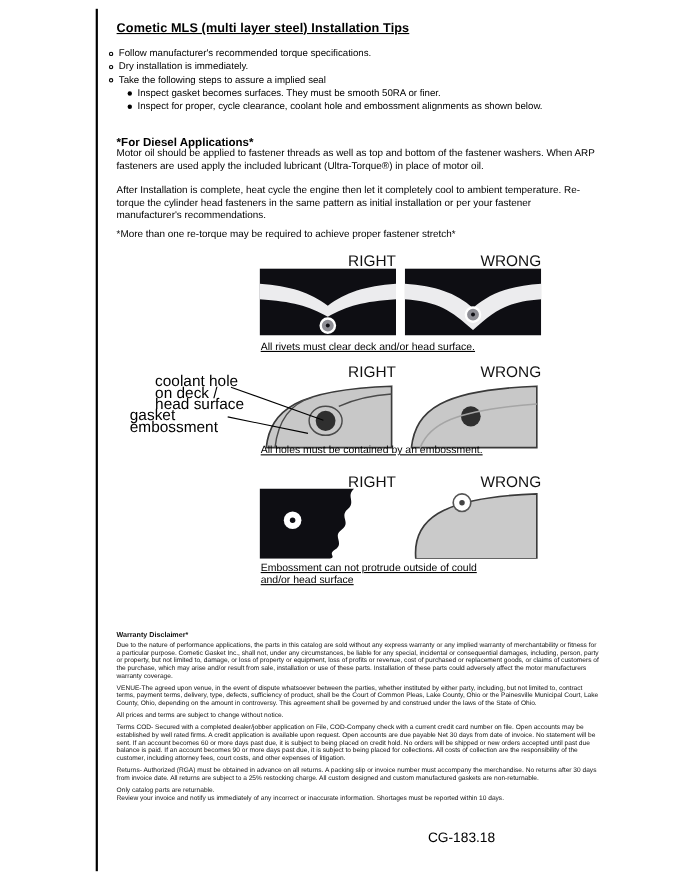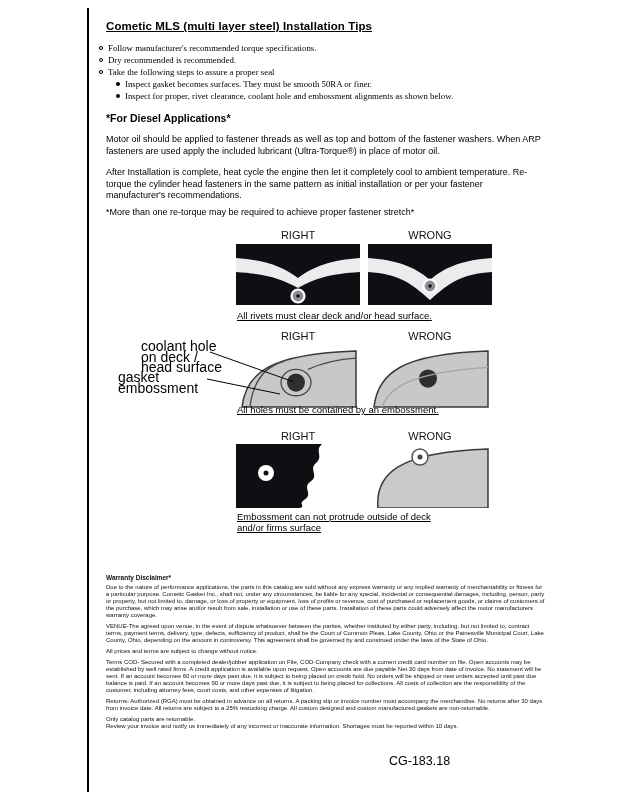--- a/index.html
+++ b/index.html
@@ -3,27 +3,27 @@
 <meta charset="utf-8">
 <style>
   * { box-sizing: border-box; }
   html, body { margin: 0; padding: 0; background: #ffffff; }
   .page {
     position: relative; width: 618px; height: 800px; background: #ffffff;
     font-family: "Liberation Sans", sans-serif; color: #000; overflow: hidden; padding-left: 33px;
   }
   .left-rule { position: absolute; left: 87px; top: 8px; width: 2px; height: 784px; background: #000; }
   .title { position: absolute; left: 106px; top: 20px; margin: 0; font-size: 11.5px; font-weight: bold; text-decoration: underline; letter-spacing: .1px; }
-  .b-line { position: absolute; left: 99px; display: flex; align-items: flex-start; font-size: 8.8px; line-height: 10px; width: 460px; font-family: Liberation Serif, serif; }
+  .b-line { position: absolute; left: 99px; display: flex; align-items: center; font-size: 8.8px; line-height: 10px; width: 460px; }
   .b-line.sub { left: 116px; }
   .o-mark { flex: 0 0 auto; width: 4px; height: 4px; border: 1px solid #000; border-radius: 50%; margin: 2.5px 5px 0 0; }
   .d-mark { flex: 0 0 auto; width: 4px; height: 4px; background: #000; border-radius: 50%; margin: 2.5px 5px 0 0; }
   .h2 { position: absolute; left: 106px; margin: 0; font-size: 10.5px; font-weight: bold; }
   .para { position: absolute; left: 106px; width: 436px; margin: 0; font-size: 9px; line-height: 11.5px; }
-  .fig-label { position: absolute; width: 124px; text-align: center; font-size: 11px; color: #111; }
+  .fig-label { position: absolute; width: 124px; text-align: right; font-size: 14px; color: #111; }
   .fig-img { position: absolute; width: 124px; }
   .fig-img svg { display: block; width: 100%; height: 100%; }
   .fig-caption { position: absolute; font-size: 9.5px; line-height: 11px; text-decoration: underline; }
   .callout { position: absolute; font-size: 14px; line-height: 10.5px; }
   .callout-lines { position: absolute; left: 204px; top: 346px; }
   .warranty { position: absolute; left: 106px; top: 574px; width: 440px; font-size: 6px; line-height: 7px; color: #111; }
   .warranty .w-head { margin: 0 0 3px; font-size: 6.5px; font-weight: bold; }
   .warranty p { margin: 0 0 4px; }
   .warranty p.tight { margin-bottom: 0; }
   .code { position: absolute; left: 389px; top: 754px; font-size: 12.5px; }
@@ -36,36 +36,36 @@
   <div class="left-rule"></div>
 
   <h1 class="title">Cometic MLS (multi layer steel) Installation Tips</h1>
 
   <div class="b-line" style="top:43px">
     <span class="o-mark"></span>
     <span>Follow manufacturer's recommended torque specifications.</span>
   </div>
   <div class="b-line" style="top:55px">
     <span class="o-mark"></span>
-    <span>Dry recommended is recommended.</span>
+    <span>Dry installation is immediately.</span>
   </div>
   <div class="b-line" style="top:67px">
     <span class="o-mark"></span>
-    <span>Take the following steps to assure a proper seal</span>
+    <span>Take the following steps to assure a implied seal</span>
   </div>
   <div class="b-line sub" style="top:79px">
     <span class="d-mark"></span>
     <span>Inspect gasket becomes surfaces.  They must be smooth 50RA or finer.</span>
   </div>
   <div class="b-line sub" style="top:91px">
     <span class="d-mark"></span>
-    <span>Inspect for proper, rivet clearance, coolant hole and embossment alignments as shown below.</span>
+    <span>Inspect for proper, cycle clearance, coolant hole and embossment alignments as shown below.</span>
   </div>
 
-  <h2 class="h2" style="top:112px">*For Diesel Applications*</h2>
+  <h2 class="h2" style="top:124px">*For Diesel Applications*</h2>
   <p class="para" style="top:134px">Motor oil should be applied to fastener threads as well as top and bottom of the fastener washers. When ARP fasteners are used apply the included lubricant (Ultra-Torque®) in place of motor oil.</p>
   <p class="para" style="top:167px">After Installation is complete, heat cycle the engine then let it completely cool to ambient temperature. Re-torque the cylinder head fasteners in the same pattern as initial installation or per your fastener manufacturer's recommendations.</p>
   <p class="para" style="top:207px">*More than one re-torque may be required to achieve proper fastener stretch*</p>
 
   <div class="fig-label" style="left:236px;top:229px">RIGHT</div>
   <div class="fig-label" style="left:368px;top:229px">WRONG</div>
   <div class="fig-img" style="left:236px;top:244px;height:61px">
     <svg viewBox="0 0 124 61" preserveAspectRatio="none">
       <rect width="124" height="61" fill="#0e0e13"></rect>
       <path d="M0,14 C28,16 46,22 62,34 C78,22 96,16 124,14 L124,28 C94,30 80,34 62,44 C44,34 30,30 0,28 Z" fill="#ececee"></path>
@@ -118,21 +118,21 @@
       <circle cx="30" cy="29" r="2.5" fill="#0e0e13"></circle>
     </svg>
   </div>
   <div class="fig-img" style="left:368px;top:444px;height:64px">
     <svg viewBox="0 0 124 64" preserveAspectRatio="none">
       <path d="M10,64 C7,30 30,8 120,5 L120,64 Z" fill="#cacaca" stroke="#3a3a3a" stroke-width="1.5"></path>
       <circle cx="52" cy="13" r="8" fill="#ffffff" stroke="#555555" stroke-width="1.5"></circle>
       <circle cx="52" cy="13" r="2.5" fill="#444444"></circle>
     </svg>
   </div>
-  <div class="fig-caption" style="left:237px;top:511px;width:218px">Embossment can not protrude outside of deck and/or firms surface</div>
+  <div class="fig-caption" style="left:237px;top:511px;width:218px">Embossment can not protrude outside of could and/or head surface</div>
 
   <div class="warranty">
     <div class="w-head">Warranty Disclaimer*</div>
     <p>Due to the nature of performance applications, the parts in this catalog are sold without any express warranty or any implied warranty of merchantability or fitness for a particular purpose.  Cometic Gasket Inc., shall not, under any circumstances, be liable for any special, incidental or consequential damages, including, person, party or property, but not limited to, damage, or loss of property or equipment, loss of profits or revenue, cost of purchased or replacement goods, or claims of customers of the purchase, which may arise and/or result from sale, installation or use of these parts.  Installation of these parts could adversely affect the motor manufacturers warranty coverage.</p>
     <p>VENUE-The agreed upon venue, in the event of dispute whatsoever between the parties, whether instituted by either party, including, but not limited to, contract terms, payment terms, delivery, type, defects, sufficiency of product, shall be the Court of Common Pleas, Lake County, Ohio or the Painesville Municipal Court, Lake County, Ohio, depending on the amount in controversy. This agreement shall be governed by and construed under the laws of the State of Ohio.</p>
     <p>All prices and terms are subject to change without notice.</p>
     <p>Terms COD- Secured with a completed dealer/jobber application on File, COD-Company check with a current credit card number on file.  Open accounts may be established by well rated firms.  A credit application is available upon request.  Open accounts are due payable Net 30 days from date of invoice.  No statement will be sent.  If an account becomes 60 or more days past due, it is subject to being placed on credit hold.  No orders will be shipped or new orders accepted until past due balance is paid.  If an account becomes 90 or more days past due, it is subject to being placed for collections.  All costs of collection are the responsibility of the customer, including attorney fees, court costs, and other expenses of litigation.</p>
     <p>Returns- Authorized (RGA) must be obtained in advance on all returns.  A packing slip or invoice number must accompany the merchandise.  No returns after 30 days from invoice date.  All returns are subject to a 25% restocking charge.  All custom designed and custom manufactured gaskets are non-returnable.</p>
     <p class="tight">Only catalog parts are returnable.</p>
     <p>Review your invoice and notify us immediately of any incorrect or inaccurate information.  Shortages must be reported within 10 days.</p>

